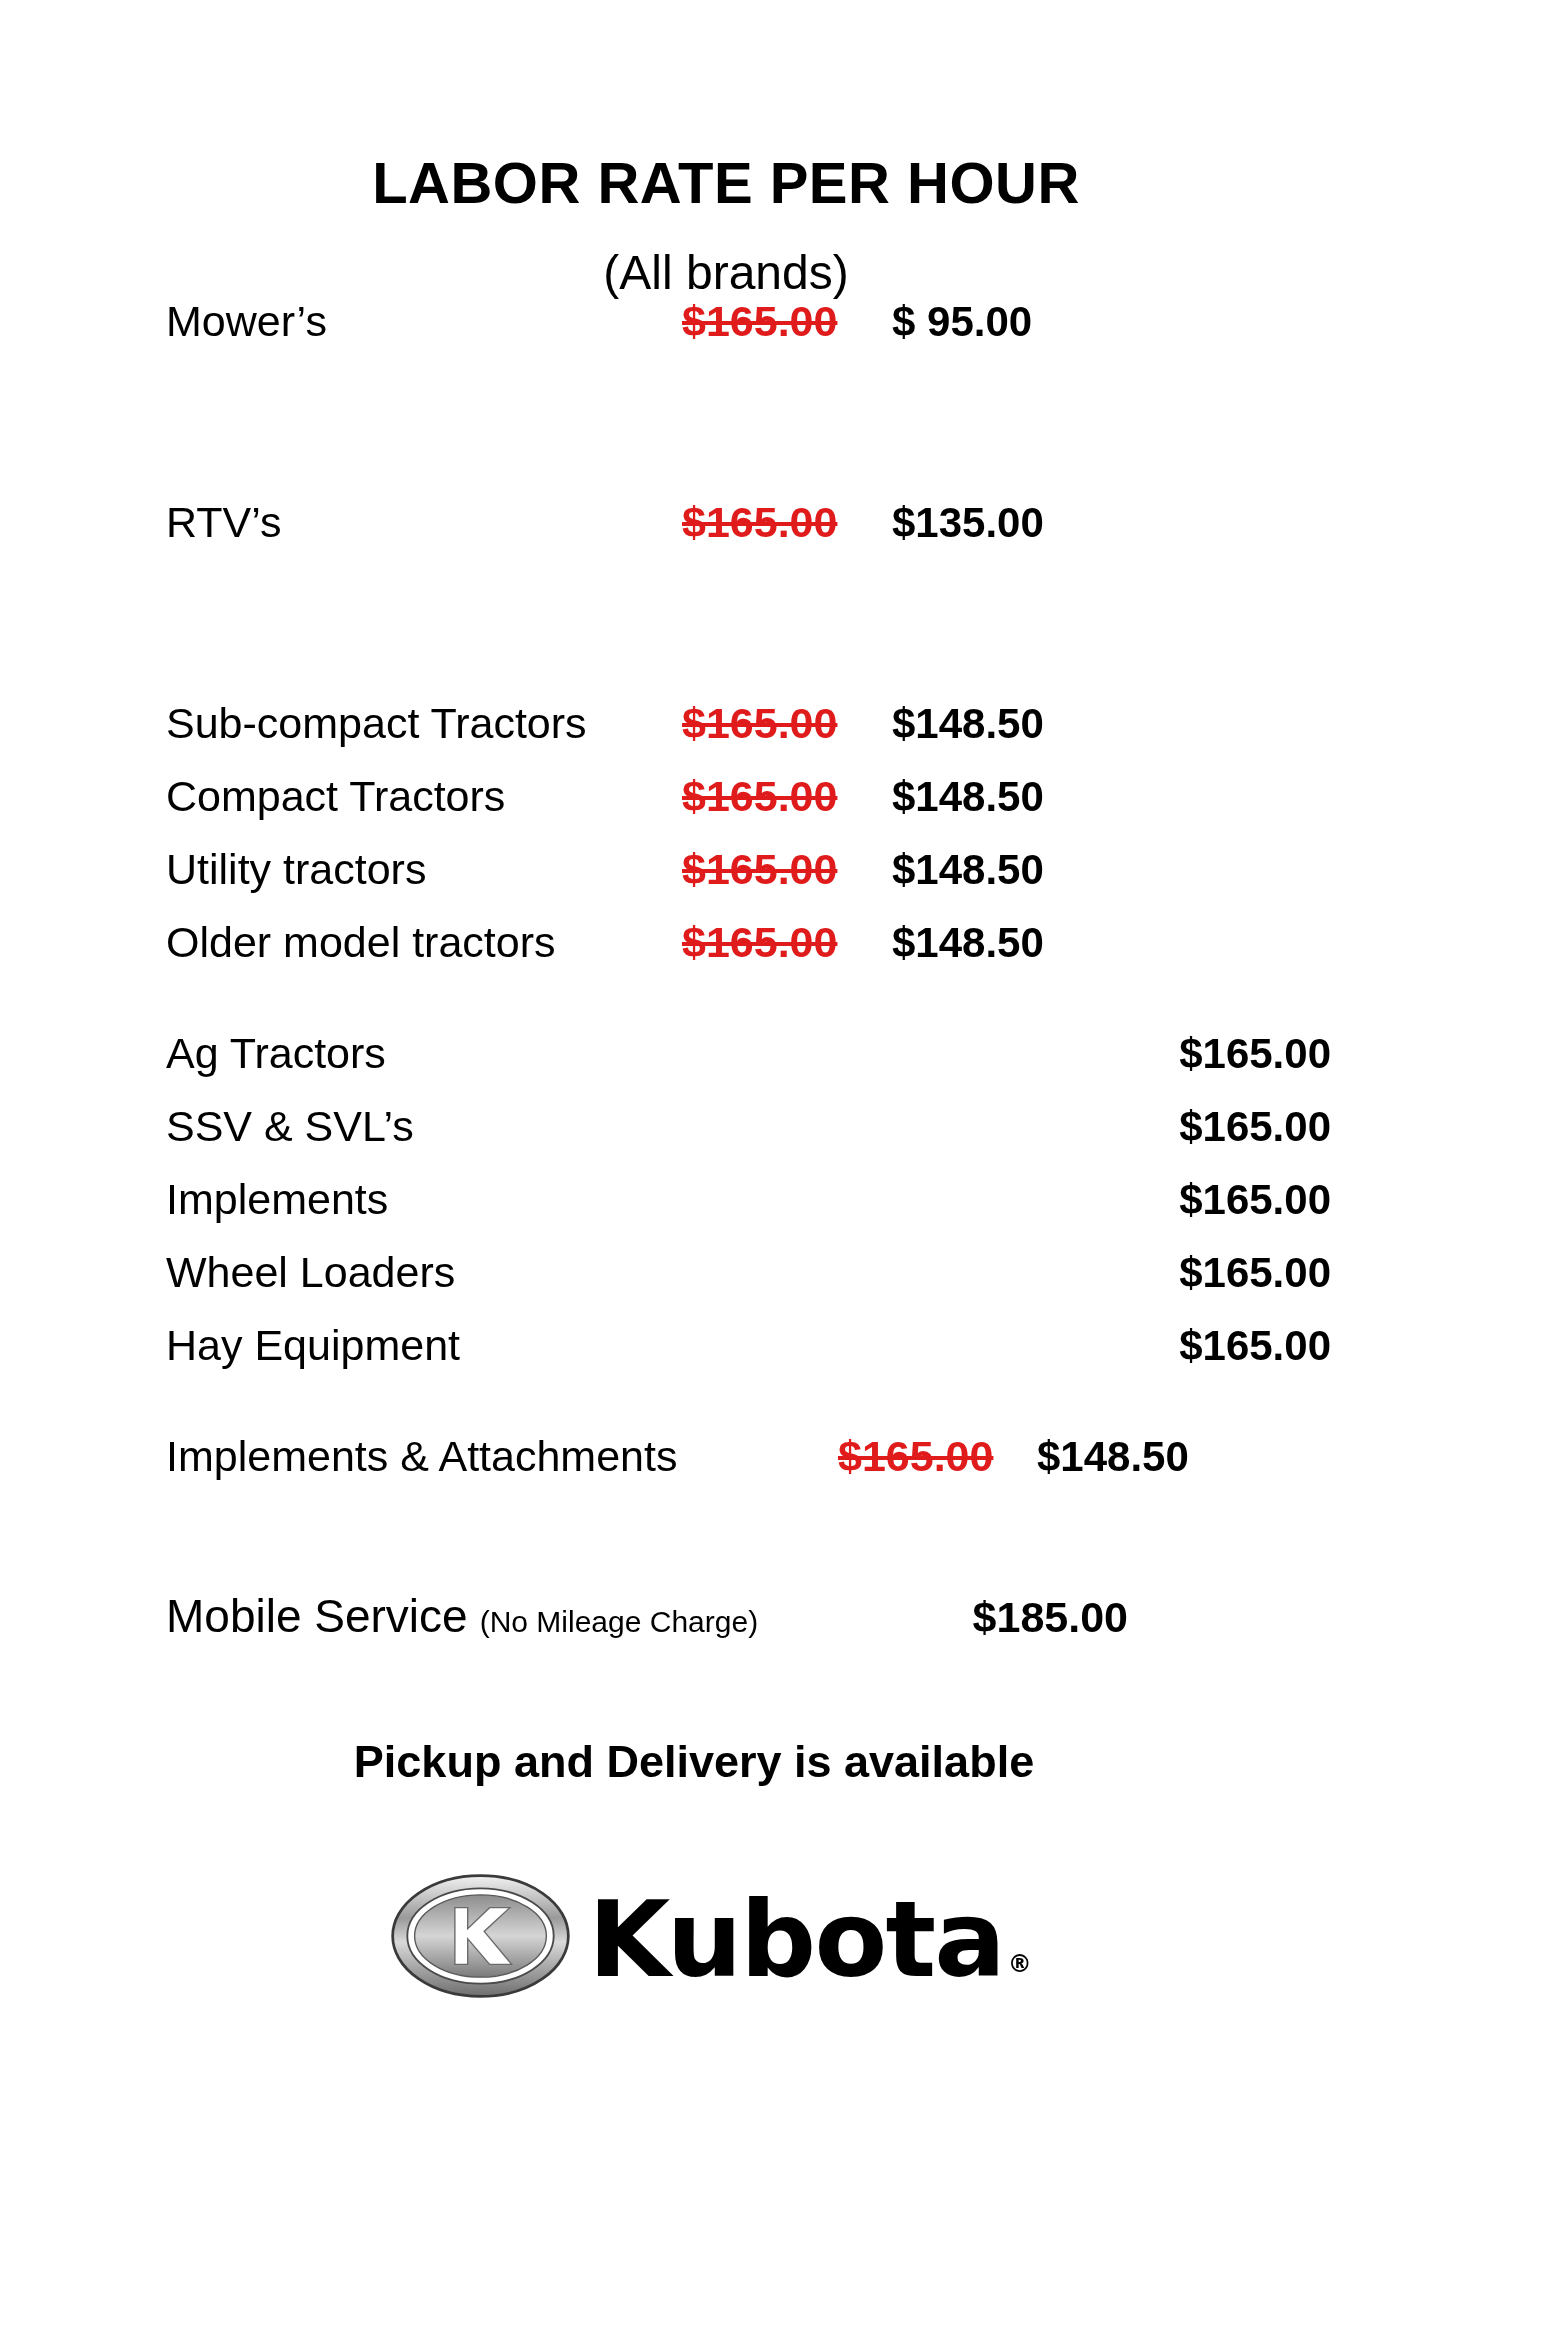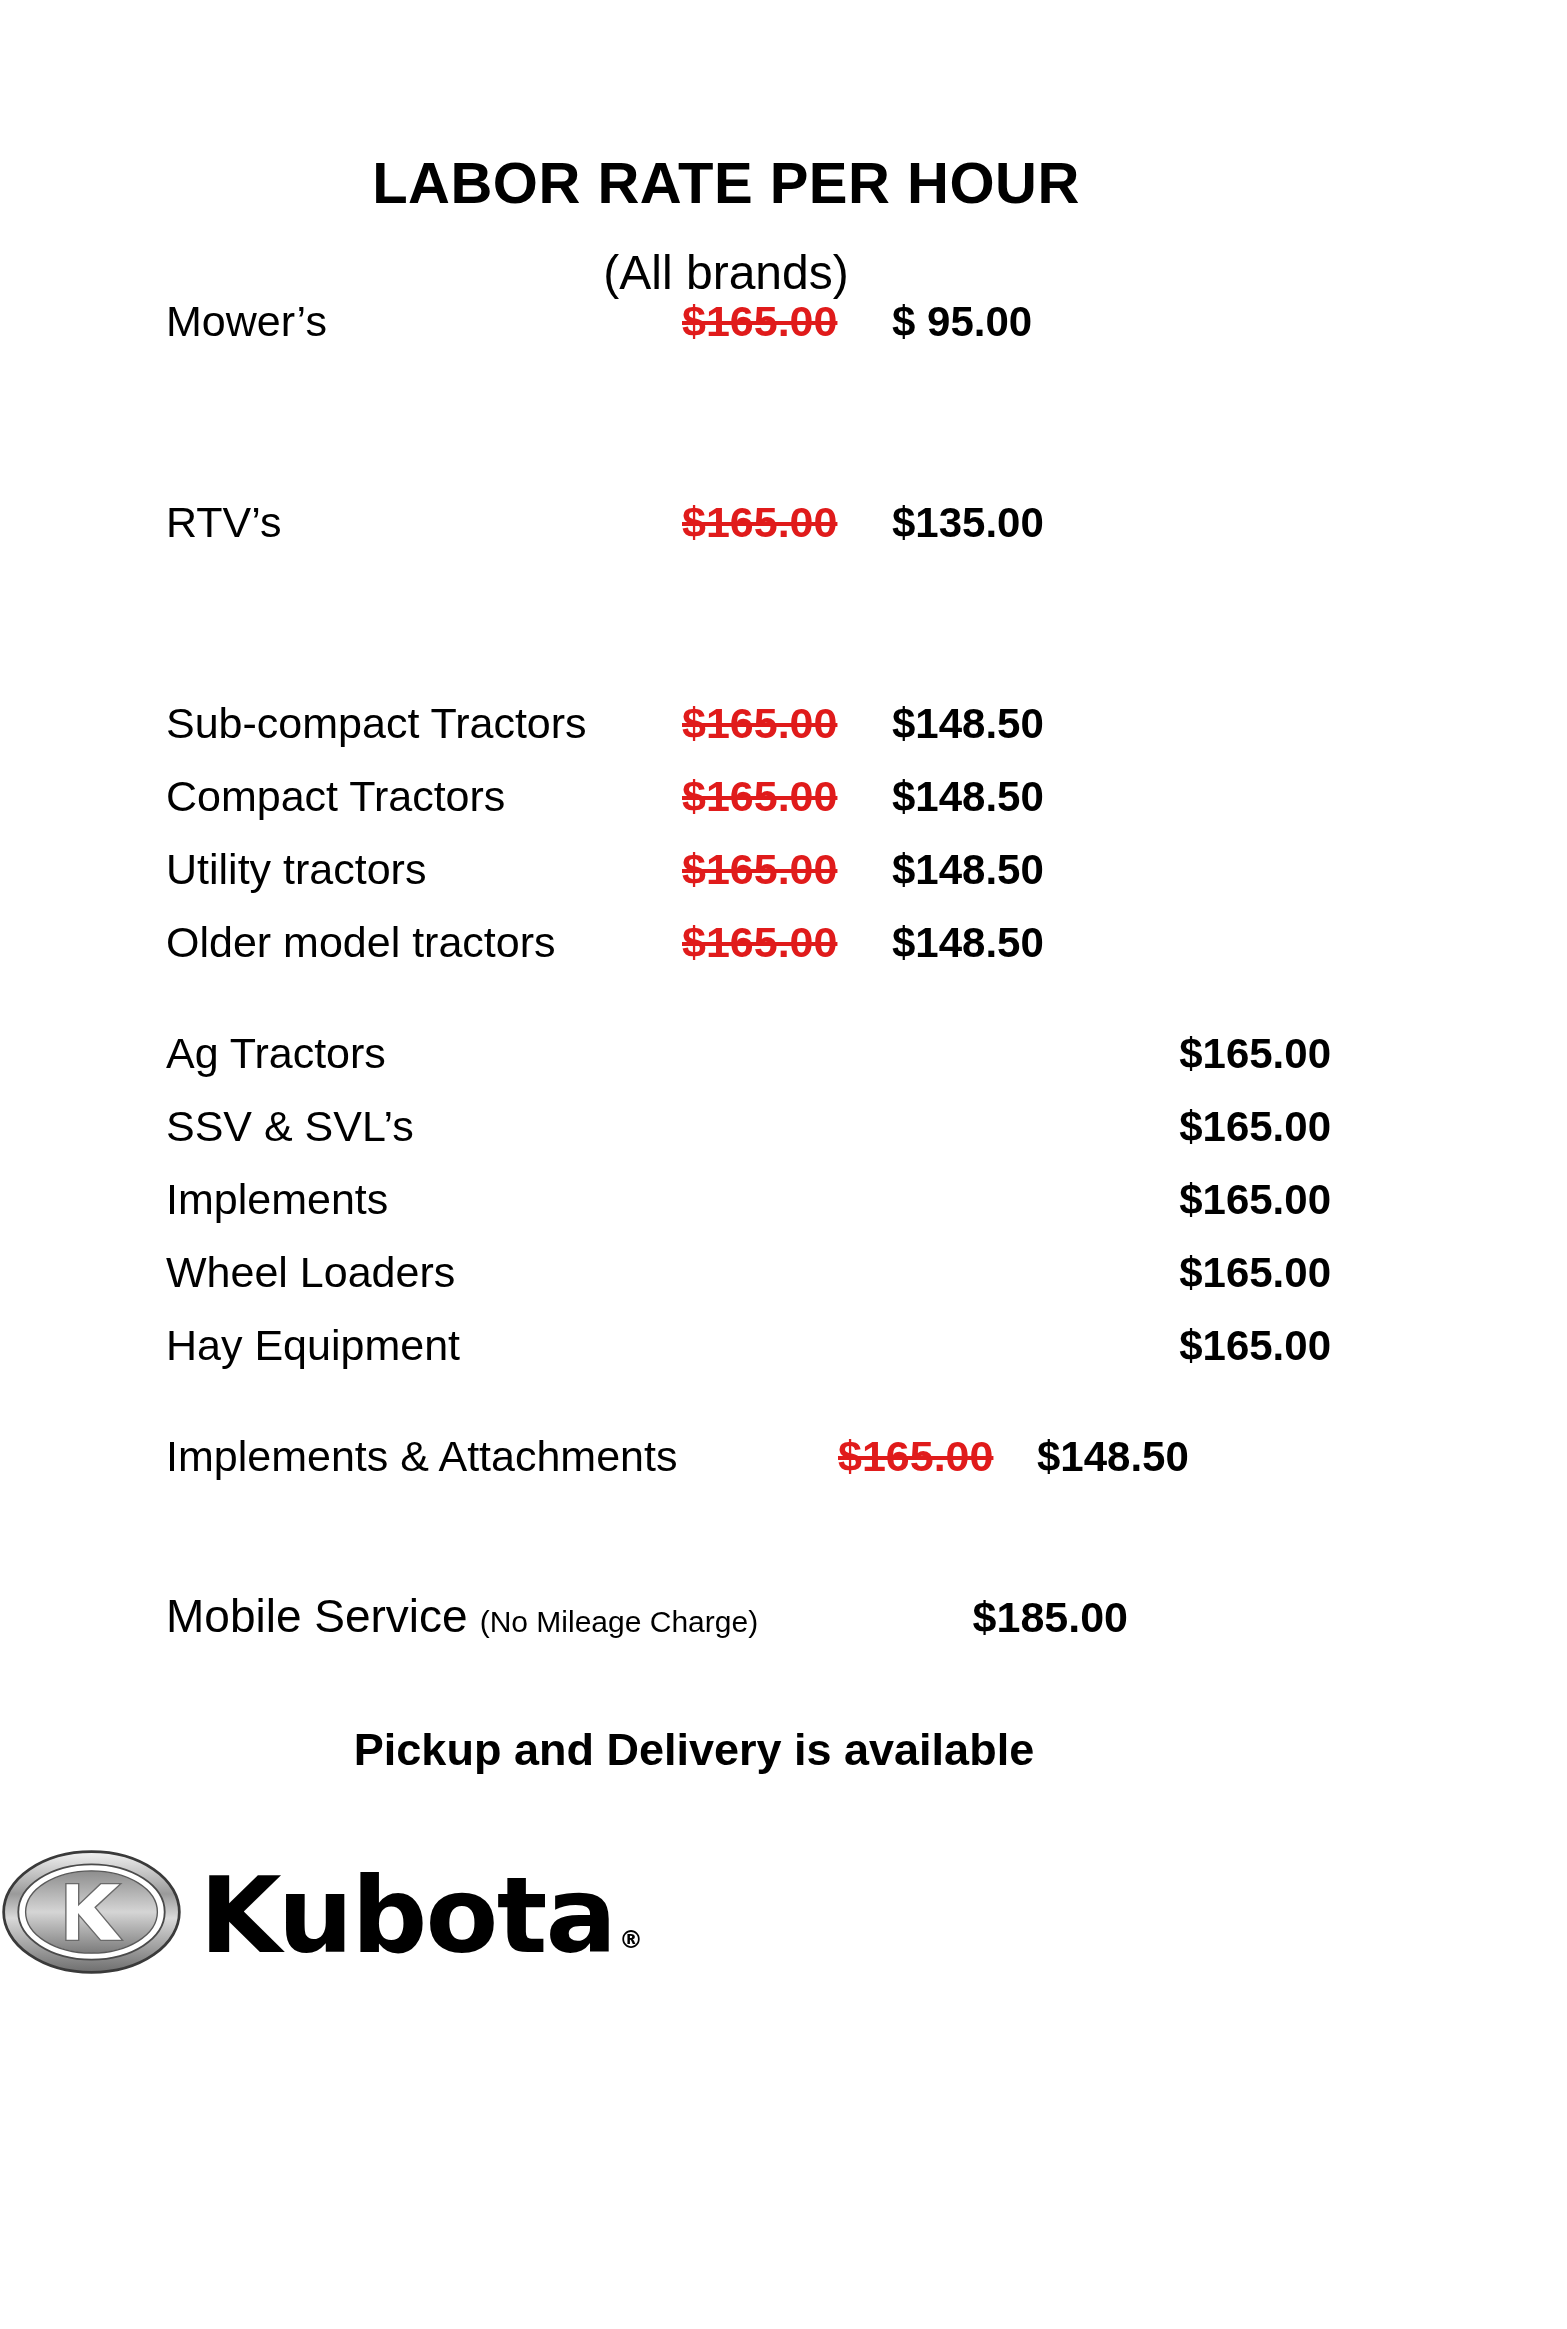--- a/index.html
+++ b/index.html
@@ -116,29 +116,29 @@
     margin-left: auto;
     margin-right: 324px;
     white-space: nowrap;
     text-align: right;
   }
 
   .pickup {
     text-align: center;
     font-size: 45px;
     font-weight: bold;
-    margin: 0;
+    margin: 12px;
     padding-top: 62px;
     padding-right: 64px;
   }
 
   
   .logo-wrap {
     display: flex;
-    justify-content: flex-start;
+    justify-content: center;
     align-items: center;
     padding-top: 71px;
     padding-right: 37px;
   }
   .logo {
     display: flex;
     align-items: center;
   }
   .logo-mark {
     width: 183px;

